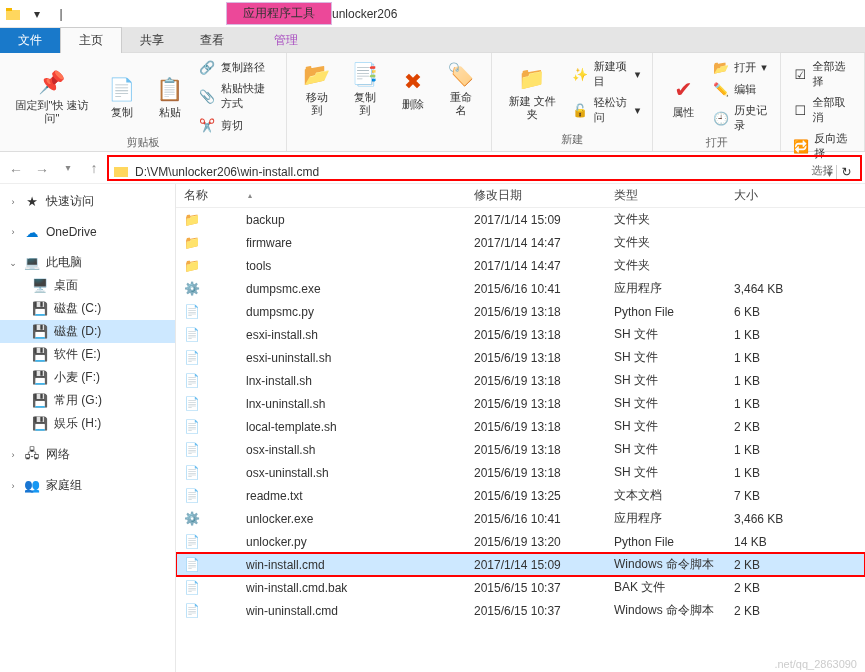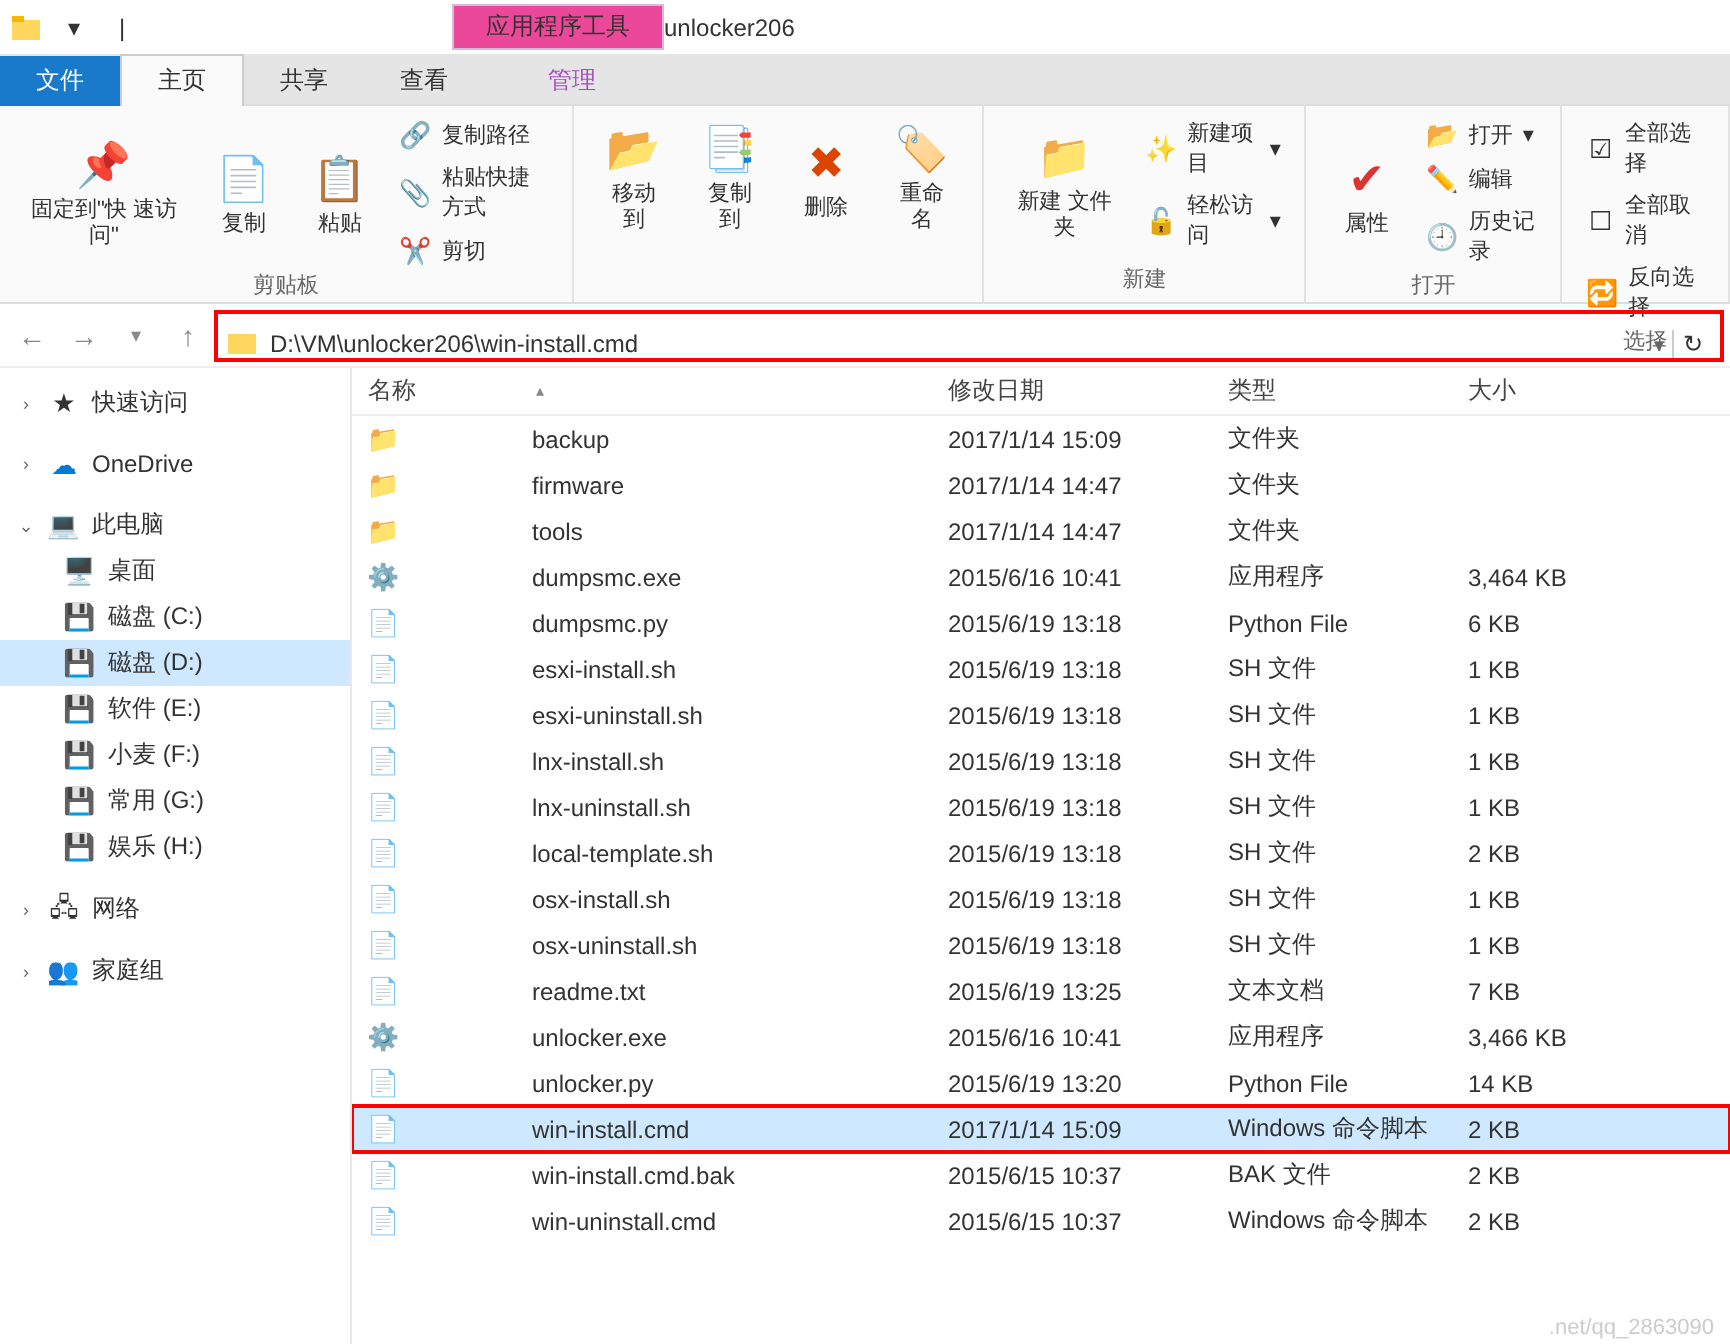--- a/index.html
+++ b/index.html
@@ -35,21 +35,21 @@
 .sidebar{width:176px;border-right:1px solid #e8e8e8;padding-top:6px;overflow:hidden}
 .tree-item{display:flex;align-items:center;padding:3px 8px;gap:6px;cursor:pointer;white-space:nowrap}
 .tree-item.indent1{padding-left:32px}
 .tree-item.sel{background:#cde8ff}
 .tree-chev{width:10px;text-align:center;color:#666;font-size:9px}
 .tree-ico{width:16px;height:16px;display:inline-flex;align-items:center;justify-content:center;font-size:13px}
 .tree-spacer{height:8px}
 .filelist{flex:1;overflow:hidden}
 .fl-head{display:flex;border-bottom:1px solid #eee;height:24px;align-items:center;color:#444;font-size:12px}
 .fl-head .col{padding:0 8px;cursor:pointer}
-.col-name{width:290px;display:flex;align-items:center;gap:60px}
+.col-name{width:290px;display:flex;align-items:center;gap:40px}
 .col-date{width:140px}
 .col-type{width:120px}
 .col-size{width:100px;text-align:left}
 .sort-ind{color:#888;font-size:8px}
 .fl-row{display:flex;height:23px;align-items:center;font-size:12px}
 .fl-row.hl{outline:2px solid red;outline-offset:-1px;background:#cde8ff}
 .fl-row .col{padding:0 8px;white-space:nowrap;overflow:hidden;text-overflow:ellipsis}
 .file-ico{width:16px;height:16px;display:inline-flex;align-items:center;justify-content:center;margin-right:6px;font-size:13px}
 .watermark{position:absolute;right:8px;bottom:2px;color:#ccc;font-size:11px}
 svg{display:block}

